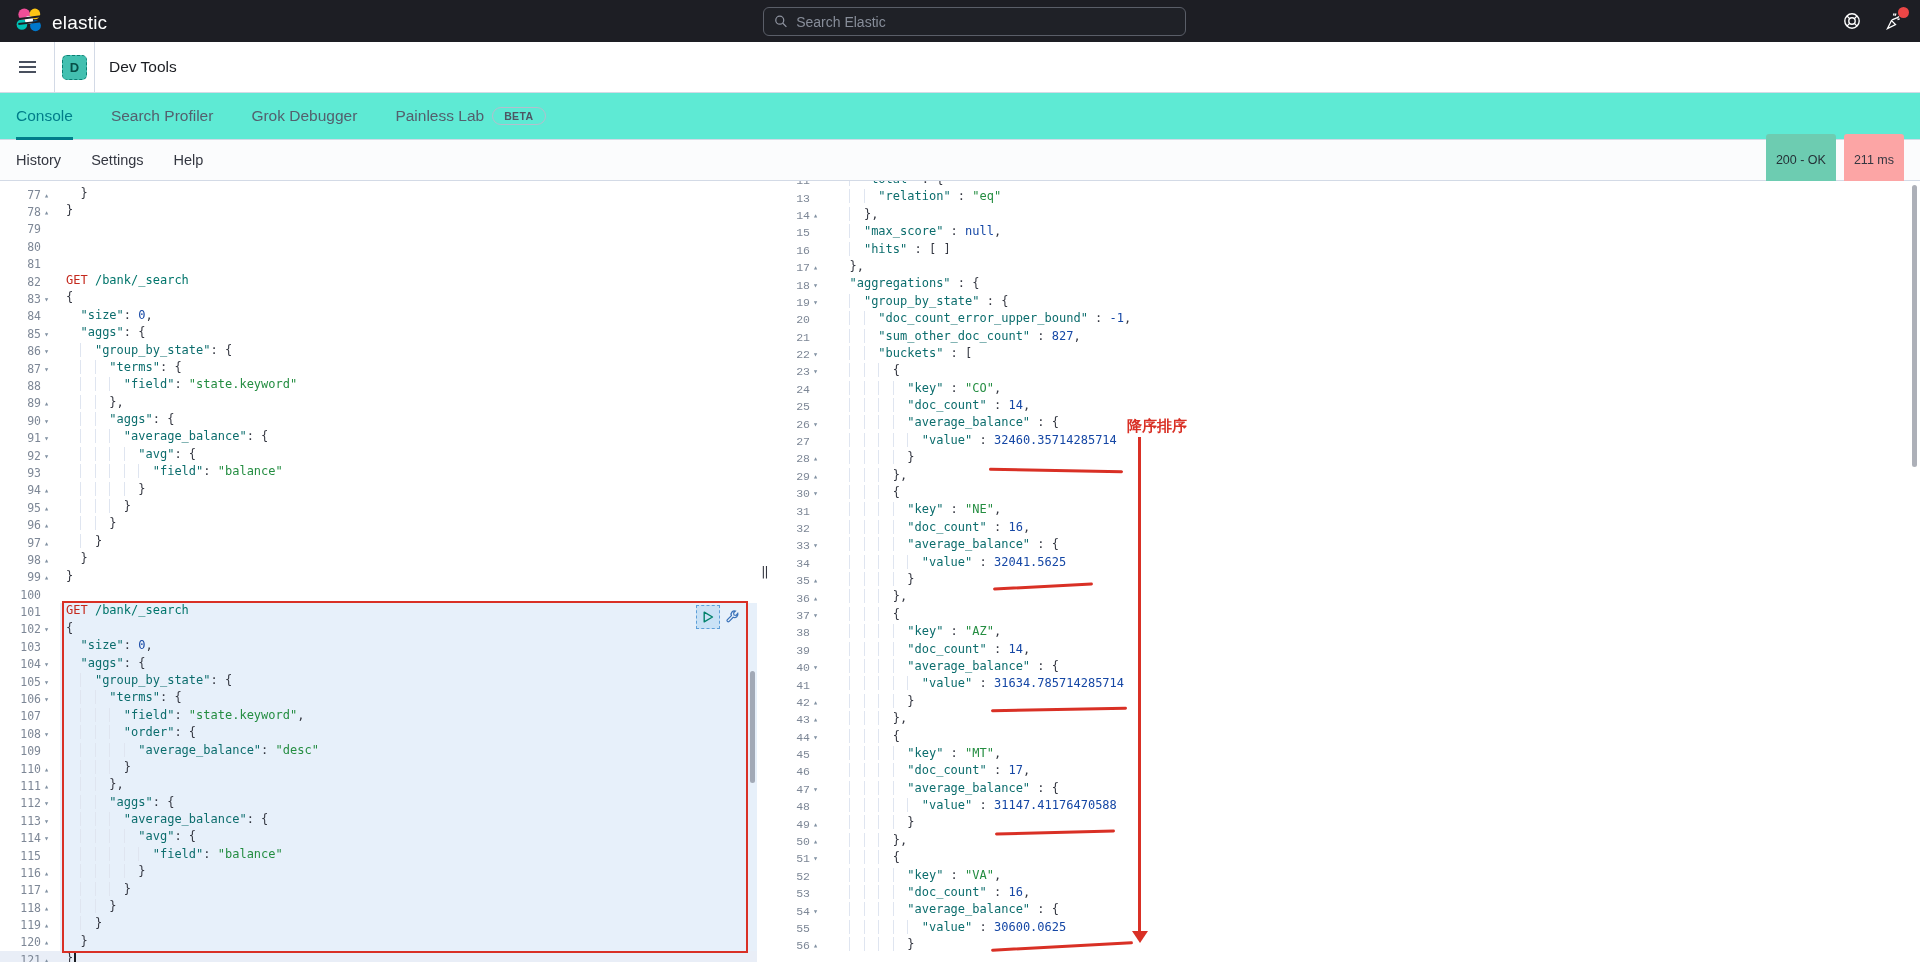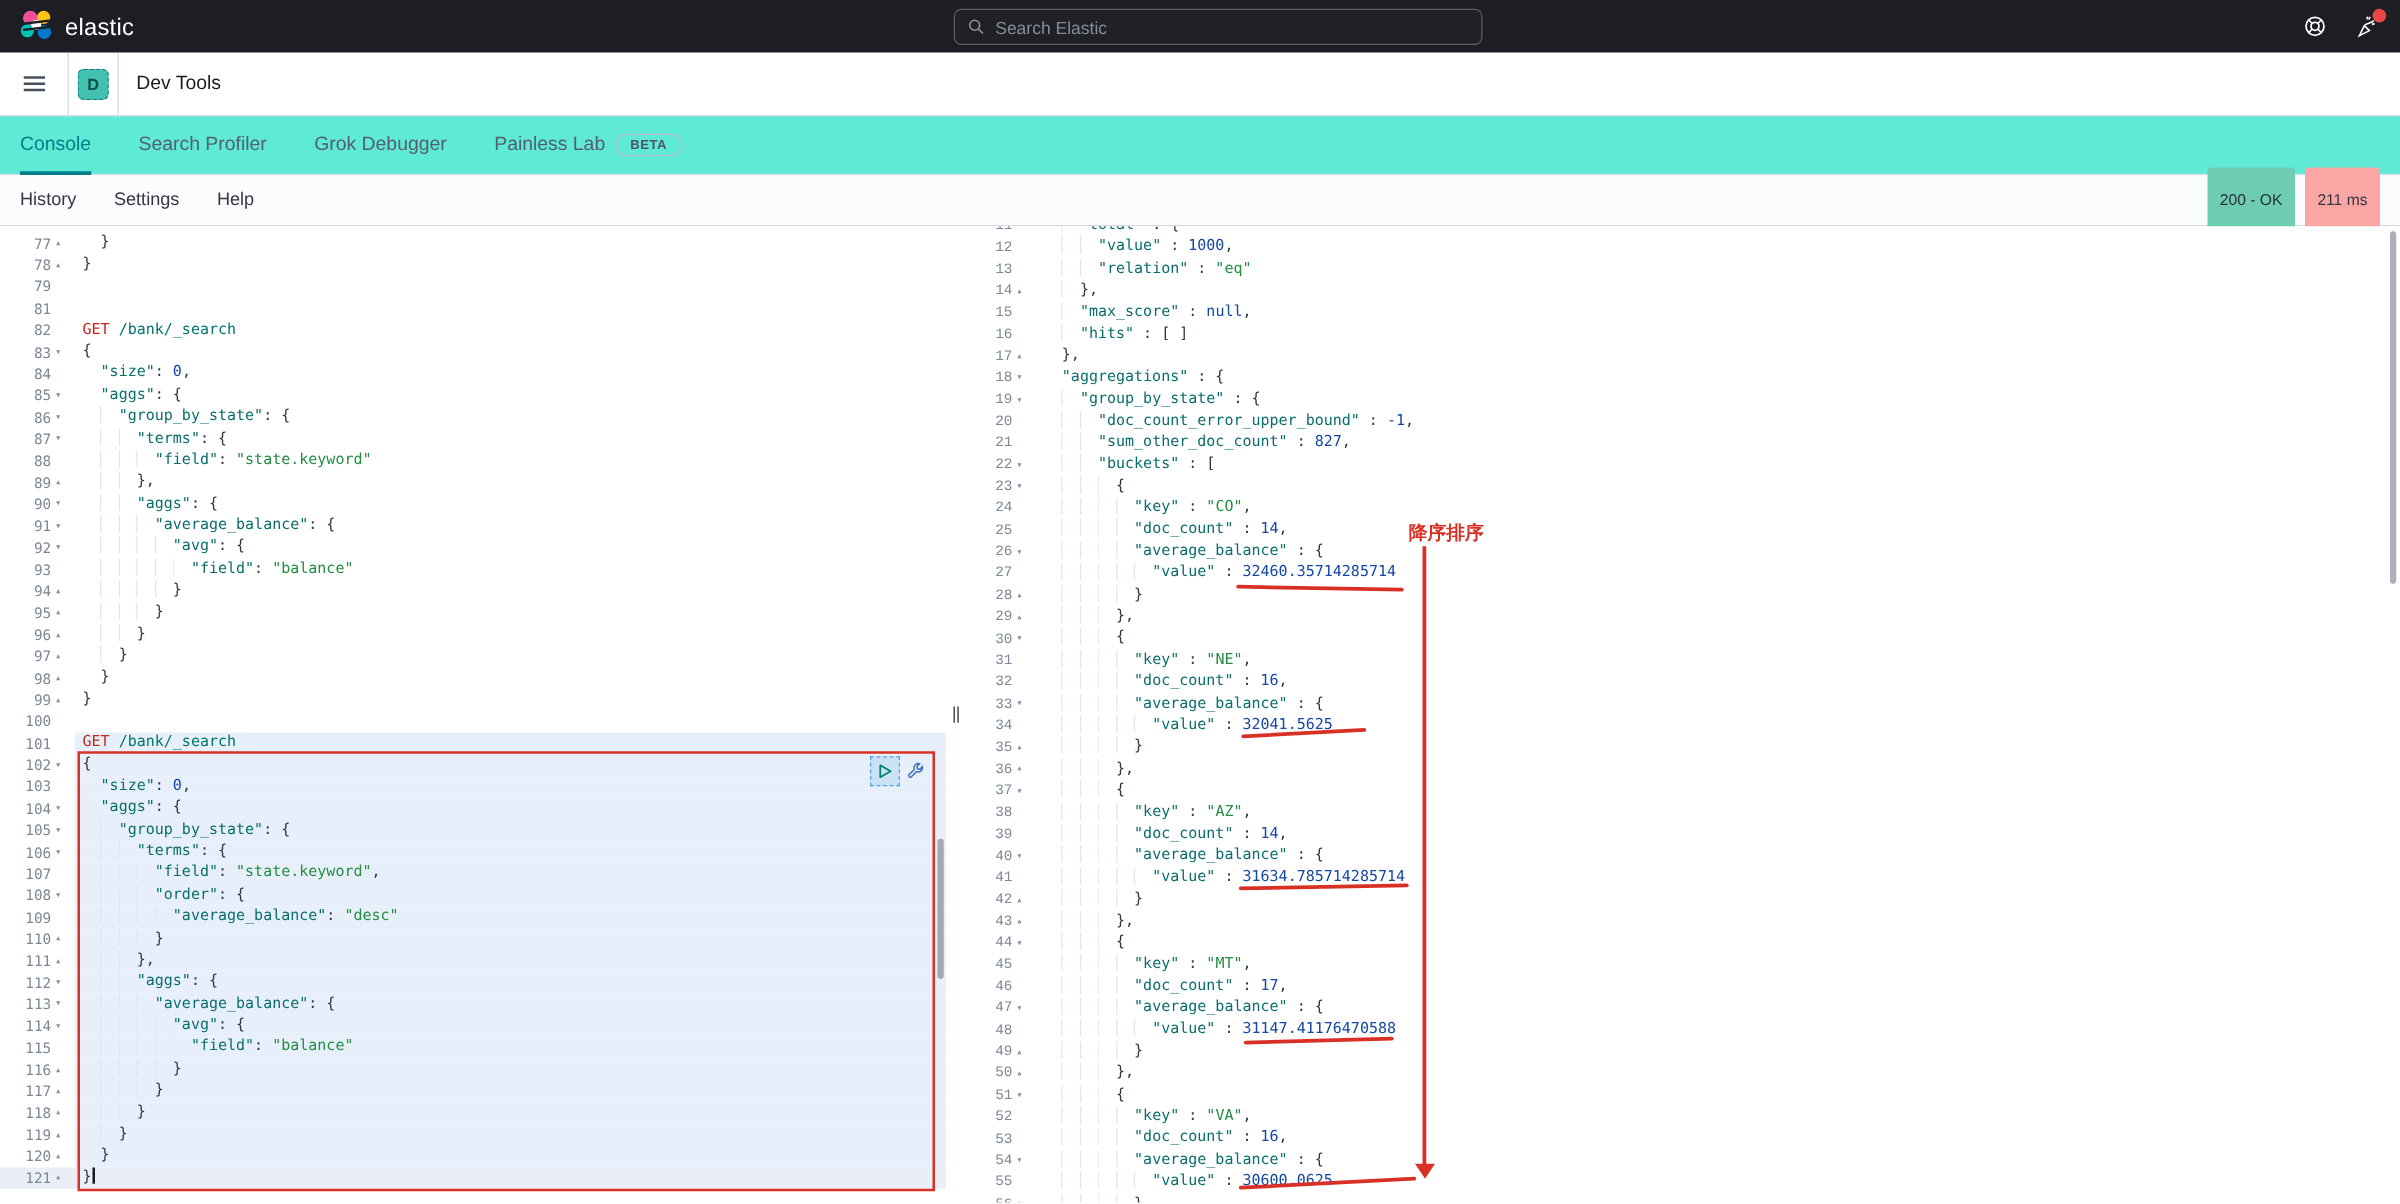--- a/index.html
+++ b/index.html
@@ -197,20 +197,21 @@
   </div>
 </div>
 
 <div class="editor-area">
 
   <div class="pane left-pane">
     <div class="lines" id="req-lines">
         <div class="line"><div class="gut"><span class="ln">77</span><span class="fold">▴</span></div><div class="code"><span class="ig">&nbsp;&nbsp;</span>}</div></div>
         <div class="line"><div class="gut"><span class="ln">78</span><span class="fold">▴</span></div><div class="code">}</div></div>
         <div class="line"><div class="gut"><span class="ln">79</span><span class="fold"></span></div><div class="code"></div></div>
+        <div class="line"><div class="gut"><span class="ln">80</span><span class="fold"></span></div><div class="code"></div></div>
         <div class="line"><div class="gut"><span class="ln">81</span><span class="fold"></span></div><div class="code"></div></div>
         <div class="line"><div class="gut"><span class="ln">82</span><span class="fold"></span></div><div class="code"><span class="tk-m">GET</span><span class="tk-u"> /bank/_search</span></div></div>
         <div class="line"><div class="gut"><span class="ln">83</span><span class="fold">▾</span></div><div class="code">{</div></div>
         <div class="line"><div class="gut"><span class="ln">84</span><span class="fold"></span></div><div class="code"><span class="ig">&nbsp;&nbsp;</span><span class="tk-k">"size"</span>: <span class="tk-n">0</span>,</div></div>
         <div class="line"><div class="gut"><span class="ln">85</span><span class="fold">▾</span></div><div class="code"><span class="ig">&nbsp;&nbsp;</span><span class="tk-k">"aggs"</span>: {</div></div>
         <div class="line"><div class="gut"><span class="ln">86</span><span class="fold">▾</span></div><div class="code"><span class="ig">&nbsp;&nbsp;</span><span class="ig igb">&nbsp;&nbsp;</span><span class="tk-k">"group_by_state"</span>: {</div></div>
         <div class="line"><div class="gut"><span class="ln">87</span><span class="fold">▾</span></div><div class="code"><span class="ig">&nbsp;&nbsp;</span><span class="ig igb">&nbsp;&nbsp;</span><span class="ig igb">&nbsp;&nbsp;</span><span class="tk-k">"terms"</span>: {</div></div>
         <div class="line"><div class="gut"><span class="ln">88</span><span class="fold"></span></div><div class="code"><span class="ig">&nbsp;&nbsp;</span><span class="ig igb">&nbsp;&nbsp;</span><span class="ig igb">&nbsp;&nbsp;</span><span class="ig igb">&nbsp;&nbsp;</span><span class="tk-k">"field"</span>: <span class="tk-s">"state.keyword"</span></div></div>
         <div class="line"><div class="gut"><span class="ln">89</span><span class="fold">▴</span></div><div class="code"><span class="ig">&nbsp;&nbsp;</span><span class="ig igb">&nbsp;&nbsp;</span><span class="ig igb">&nbsp;&nbsp;</span>},</div></div>
         <div class="line"><div class="gut"><span class="ln">90</span><span class="fold">▾</span></div><div class="code"><span class="ig">&nbsp;&nbsp;</span><span class="ig igb">&nbsp;&nbsp;</span><span class="ig igb">&nbsp;&nbsp;</span><span class="tk-k">"aggs"</span>: {</div></div>
@@ -263,21 +264,20 @@
       </div>
     </div>
 
   <div class="divider-col">
     <span class="resize-handle">‖</span>
   </div>
 
   <div class="pane right-pane">
     <div class="lines" id="res-lines">
         <div class="line"><div class="gut"><span class="ln">11</span><span class="fold"></span></div><div class="code"><span class="ig">&nbsp;&nbsp;</span><span class="ig igb">&nbsp;&nbsp;</span><span class="tk-k">"total"</span> : {</div></div>
-        <div class="line"><div class="gut"><span class="ln">12</span><span class="fold"></span></div><div class="code"><span class="ig">&nbsp;&nbsp;</span><span class="ig igb">&nbsp;&nbsp;</span><span class="ig igb">&nbsp;&nbsp;</span><span class="tk-k">"value"</span> : <span class="tk-n">1000</span>,</div></div>
         <div class="line"><div class="gut"><span class="ln">13</span><span class="fold"></span></div><div class="code"><span class="ig">&nbsp;&nbsp;</span><span class="ig igb">&nbsp;&nbsp;</span><span class="ig igb">&nbsp;&nbsp;</span><span class="tk-k">"relation"</span> : <span class="tk-s">"eq"</span></div></div>
         <div class="line"><div class="gut"><span class="ln">14</span><span class="fold">▴</span></div><div class="code"><span class="ig">&nbsp;&nbsp;</span><span class="ig igb">&nbsp;&nbsp;</span>},</div></div>
         <div class="line"><div class="gut"><span class="ln">15</span><span class="fold"></span></div><div class="code"><span class="ig">&nbsp;&nbsp;</span><span class="ig igb">&nbsp;&nbsp;</span><span class="tk-k">"max_score"</span> : <span class="tk-n">null</span>,</div></div>
         <div class="line"><div class="gut"><span class="ln">16</span><span class="fold"></span></div><div class="code"><span class="ig">&nbsp;&nbsp;</span><span class="ig igb">&nbsp;&nbsp;</span><span class="tk-k">"hits"</span> : [ ]</div></div>
         <div class="line"><div class="gut"><span class="ln">17</span><span class="fold">▴</span></div><div class="code"><span class="ig">&nbsp;&nbsp;</span>},</div></div>
         <div class="line"><div class="gut"><span class="ln">18</span><span class="fold">▾</span></div><div class="code"><span class="ig">&nbsp;&nbsp;</span><span class="tk-k">"aggregations"</span> : {</div></div>
         <div class="line"><div class="gut"><span class="ln">19</span><span class="fold">▾</span></div><div class="code"><span class="ig">&nbsp;&nbsp;</span><span class="ig igb">&nbsp;&nbsp;</span><span class="tk-k">"group_by_state"</span> : {</div></div>
         <div class="line"><div class="gut"><span class="ln">20</span><span class="fold"></span></div><div class="code"><span class="ig">&nbsp;&nbsp;</span><span class="ig igb">&nbsp;&nbsp;</span><span class="ig igb">&nbsp;&nbsp;</span><span class="tk-k">"doc_count_error_upper_bound"</span> : <span class="tk-n">-1</span>,</div></div>
         <div class="line"><div class="gut"><span class="ln">21</span><span class="fold"></span></div><div class="code"><span class="ig">&nbsp;&nbsp;</span><span class="ig igb">&nbsp;&nbsp;</span><span class="ig igb">&nbsp;&nbsp;</span><span class="tk-k">"sum_other_doc_count"</span> : <span class="tk-n">827</span>,</div></div>
         <div class="line"><div class="gut"><span class="ln">22</span><span class="fold">▾</span></div><div class="code"><span class="ig">&nbsp;&nbsp;</span><span class="ig igb">&nbsp;&nbsp;</span><span class="ig igb">&nbsp;&nbsp;</span><span class="tk-k">"buckets"</span> : [</div></div>

